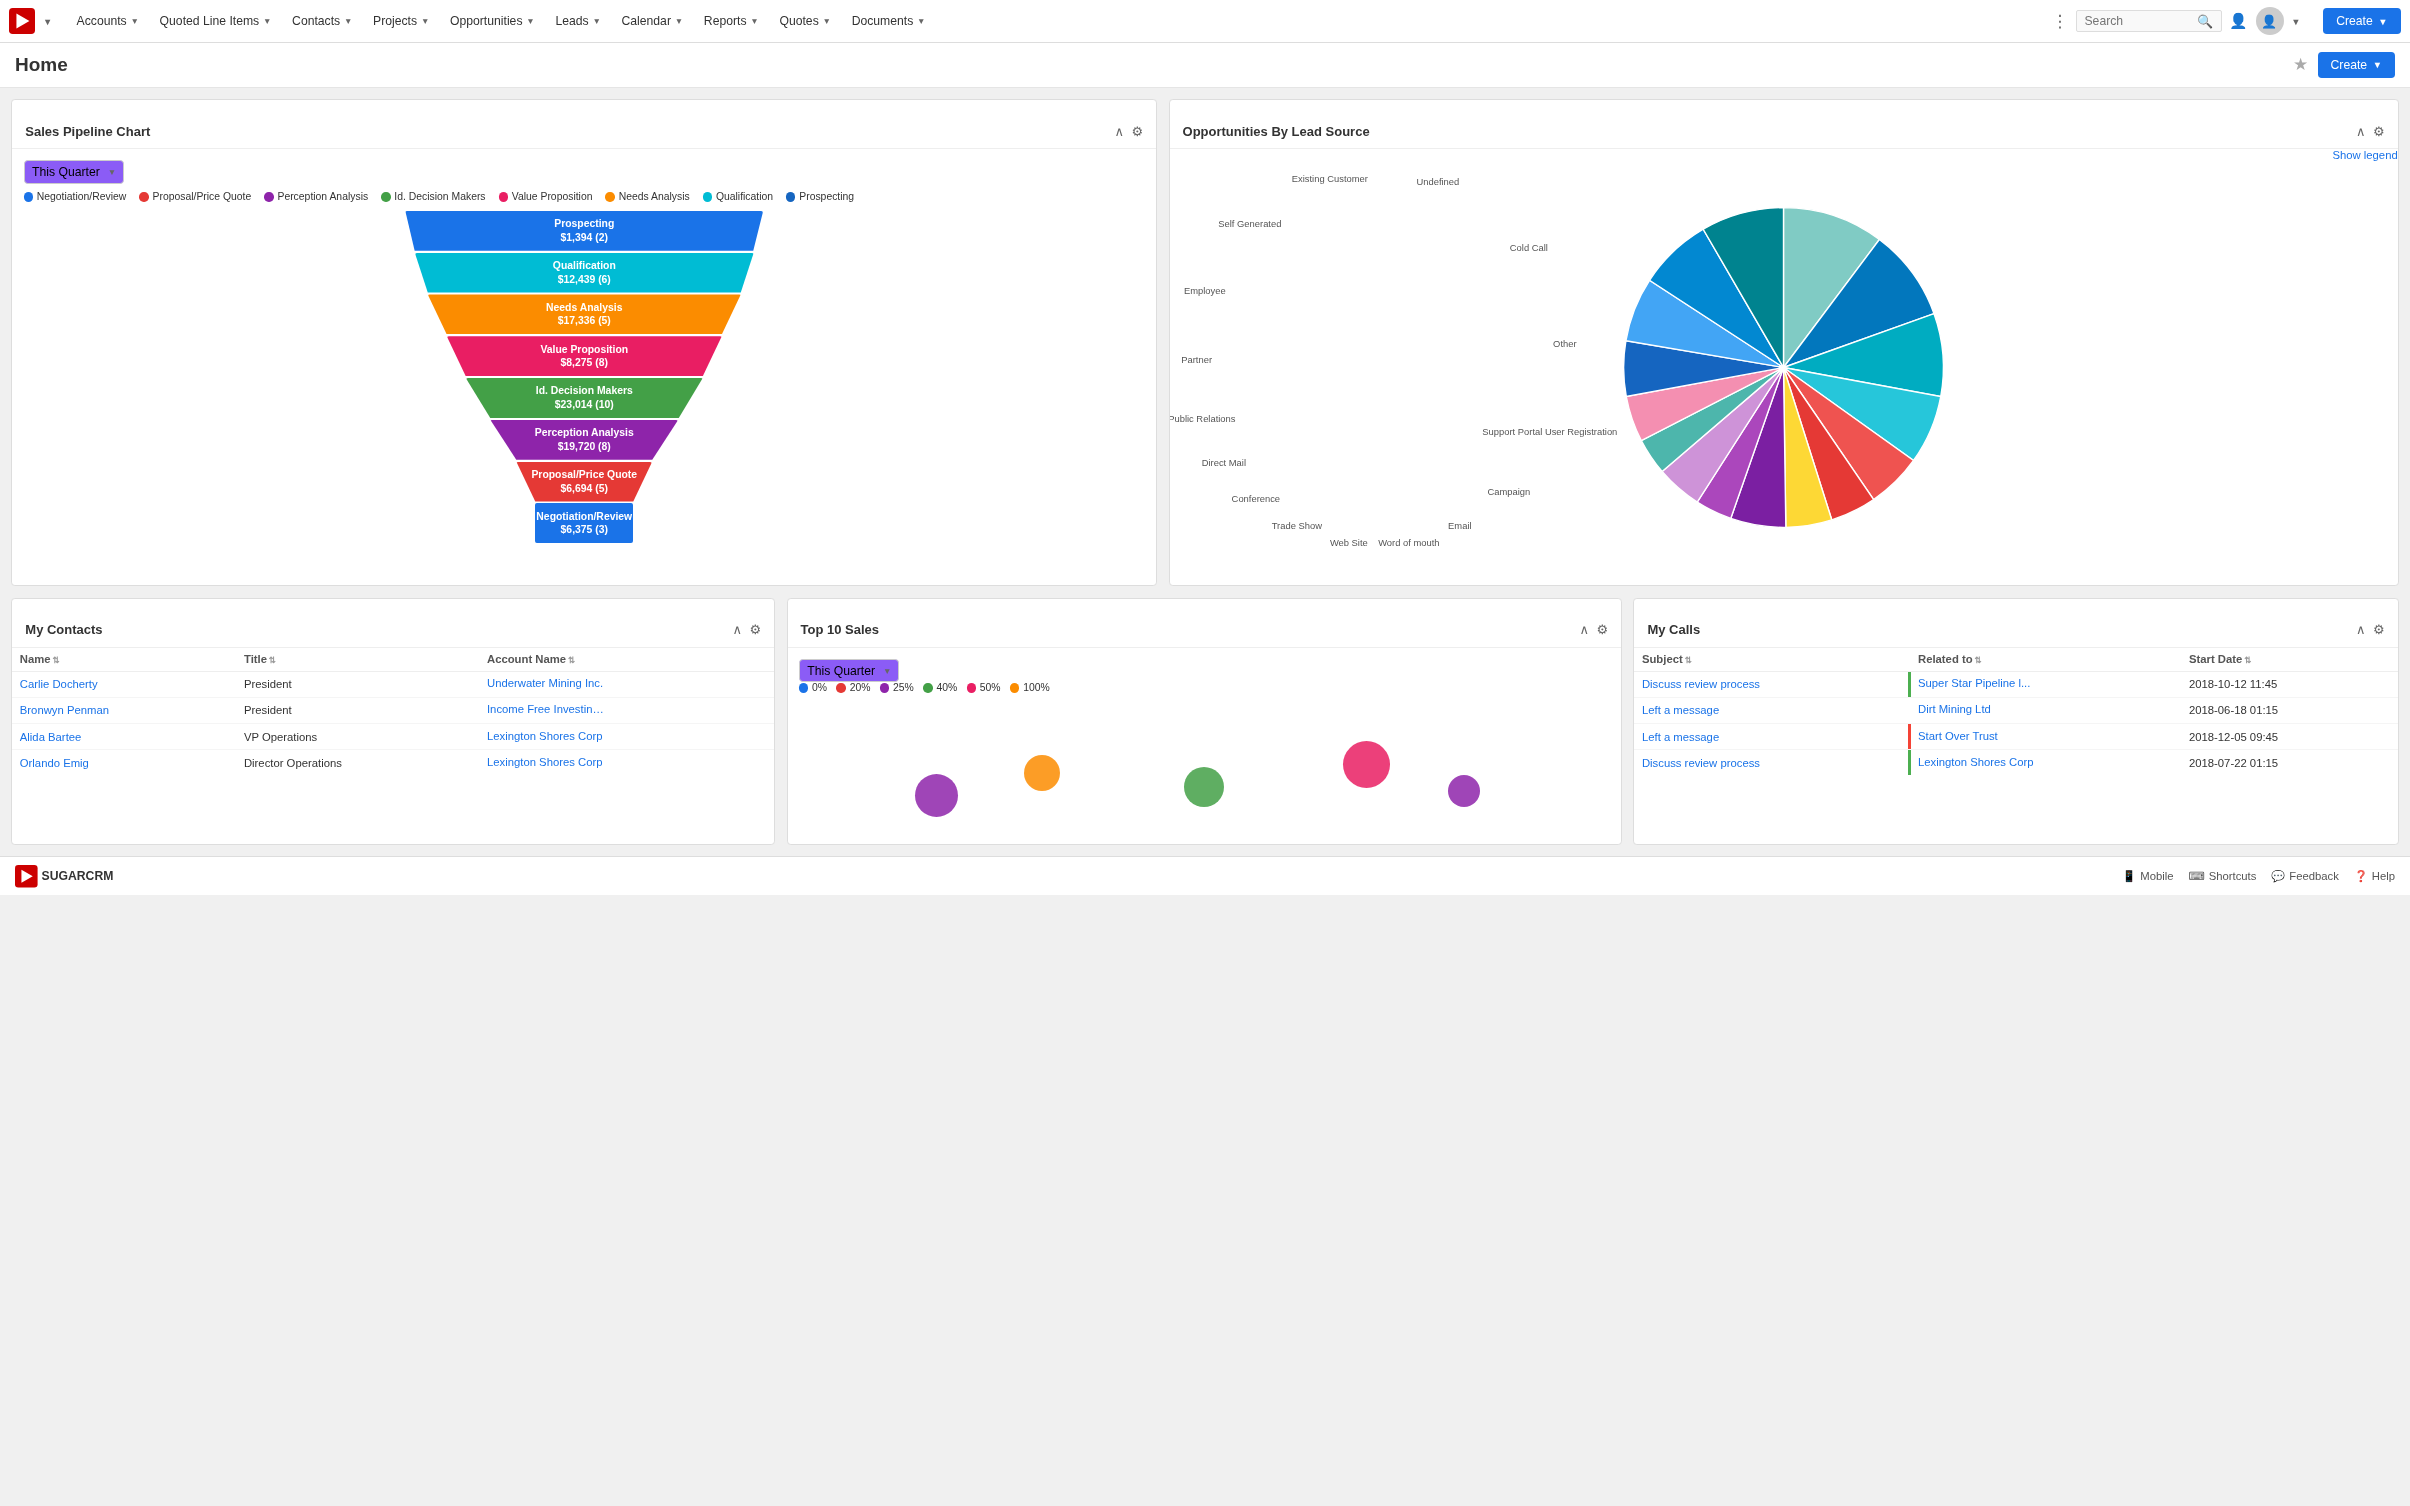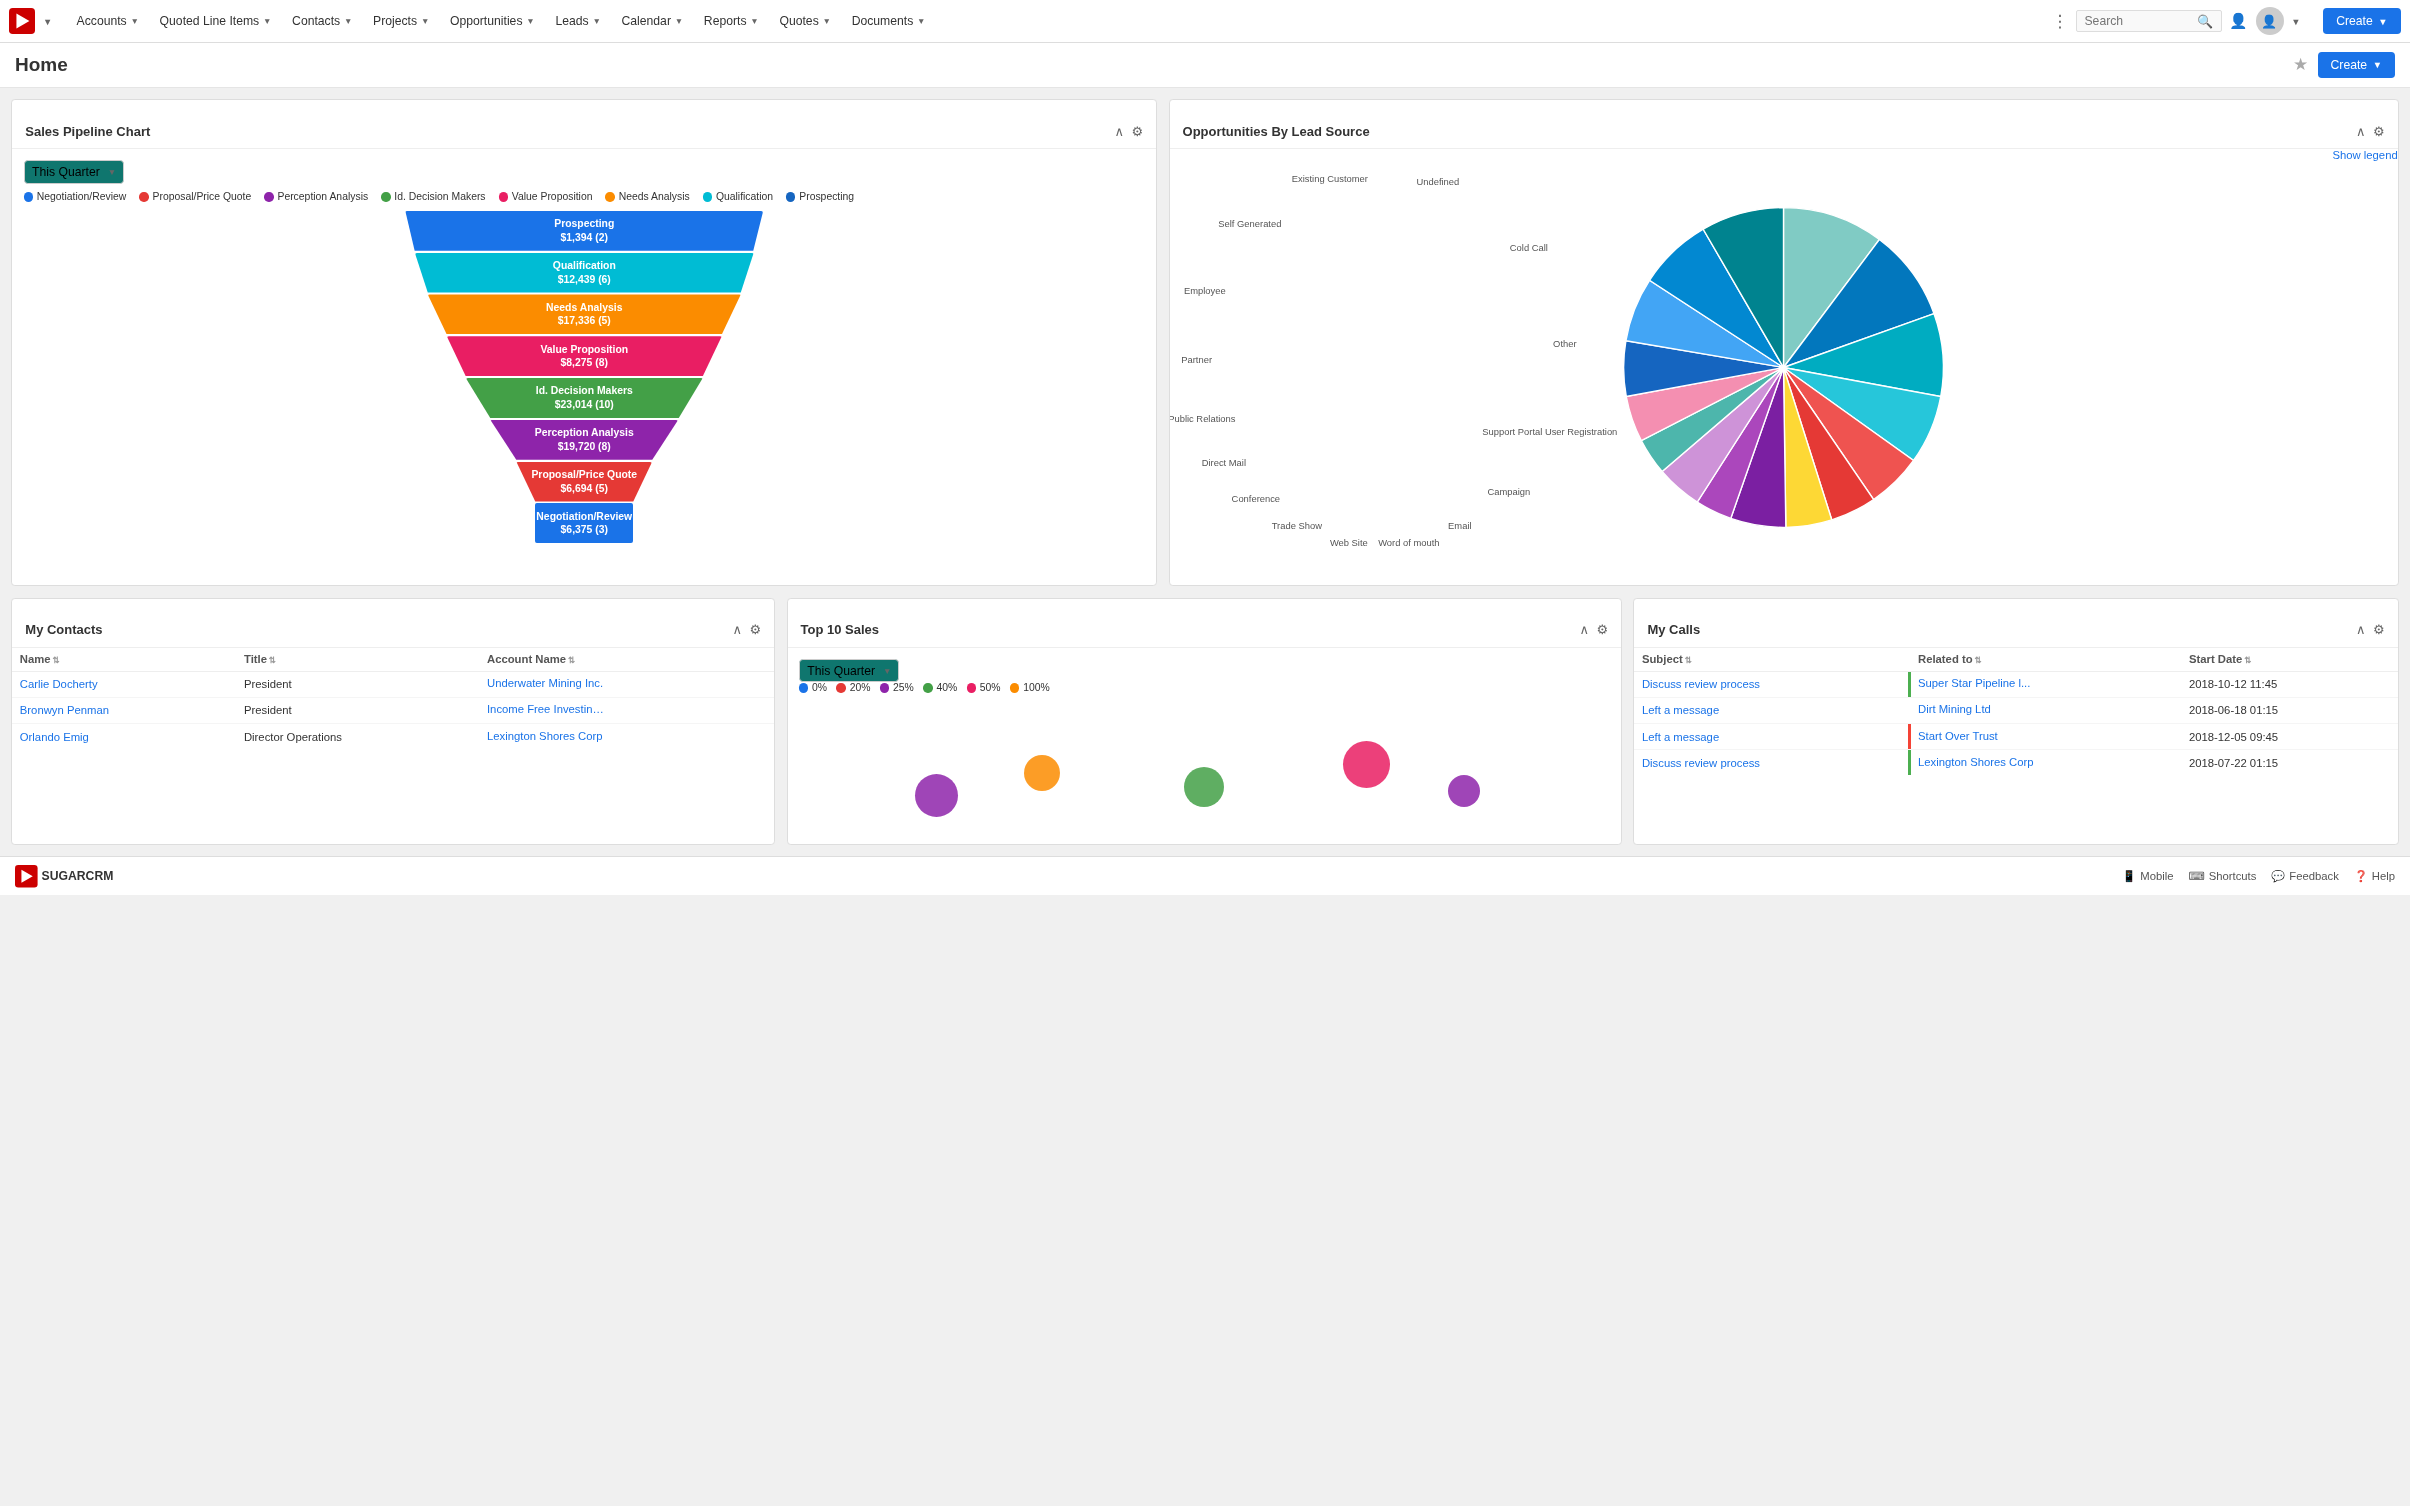--- a/index.html
+++ b/index.html
@@ -115,21 +115,21 @@
     
     .panel-pipeline { flex: 0 0 48%; }
     .panel-leads { flex: 1; }
 
     .dropdown-select {
       border: 0.9px solid #ccc;
       border-radius: 3.8px;
       padding: 3.8px 22.6px 3.8px 7.5px;
       font-size: 12.2px;
       cursor: pointer;
-      background: #0f766e;
+      background: #8b5cf6;
       appearance: none;
       -webkit-appearance: none;
       position: relative;
     }
     .select-wrapper {
       position: relative;
       display: inline-block;
     }
     .select-wrapper::after {
       content: '▼';
@@ -502,20 +502,25 @@
     <td class="link-cell">Carlie Docherty</td>
     <td>President</td>
     <td class="link-cell"><span class="truncate">Underwater Mining Inc.</span></td>
   </tr>
               <tr>
     <td class="link-cell">Bronwyn Penman</td>
     <td>President</td>
     <td class="link-cell"><span class="truncate">Income Free Investing ...</span></td>
   </tr>
               <tr>
+    <td class="link-cell">Alida Bartee</td>
+    <td>VP Operations</td>
+    <td class="link-cell"><span class="truncate">Lexington Shores Corp</span></td>
+  </tr>
+              <tr>
     <td class="link-cell">Orlando Emig</td>
     <td>Director Operations</td>
     <td class="link-cell"><span class="truncate">Lexington Shores Corp</span></td>
   </tr>
             </tbody>
           </table>
       </div>
     </div>
 
     <div class="panel panel-top10">

